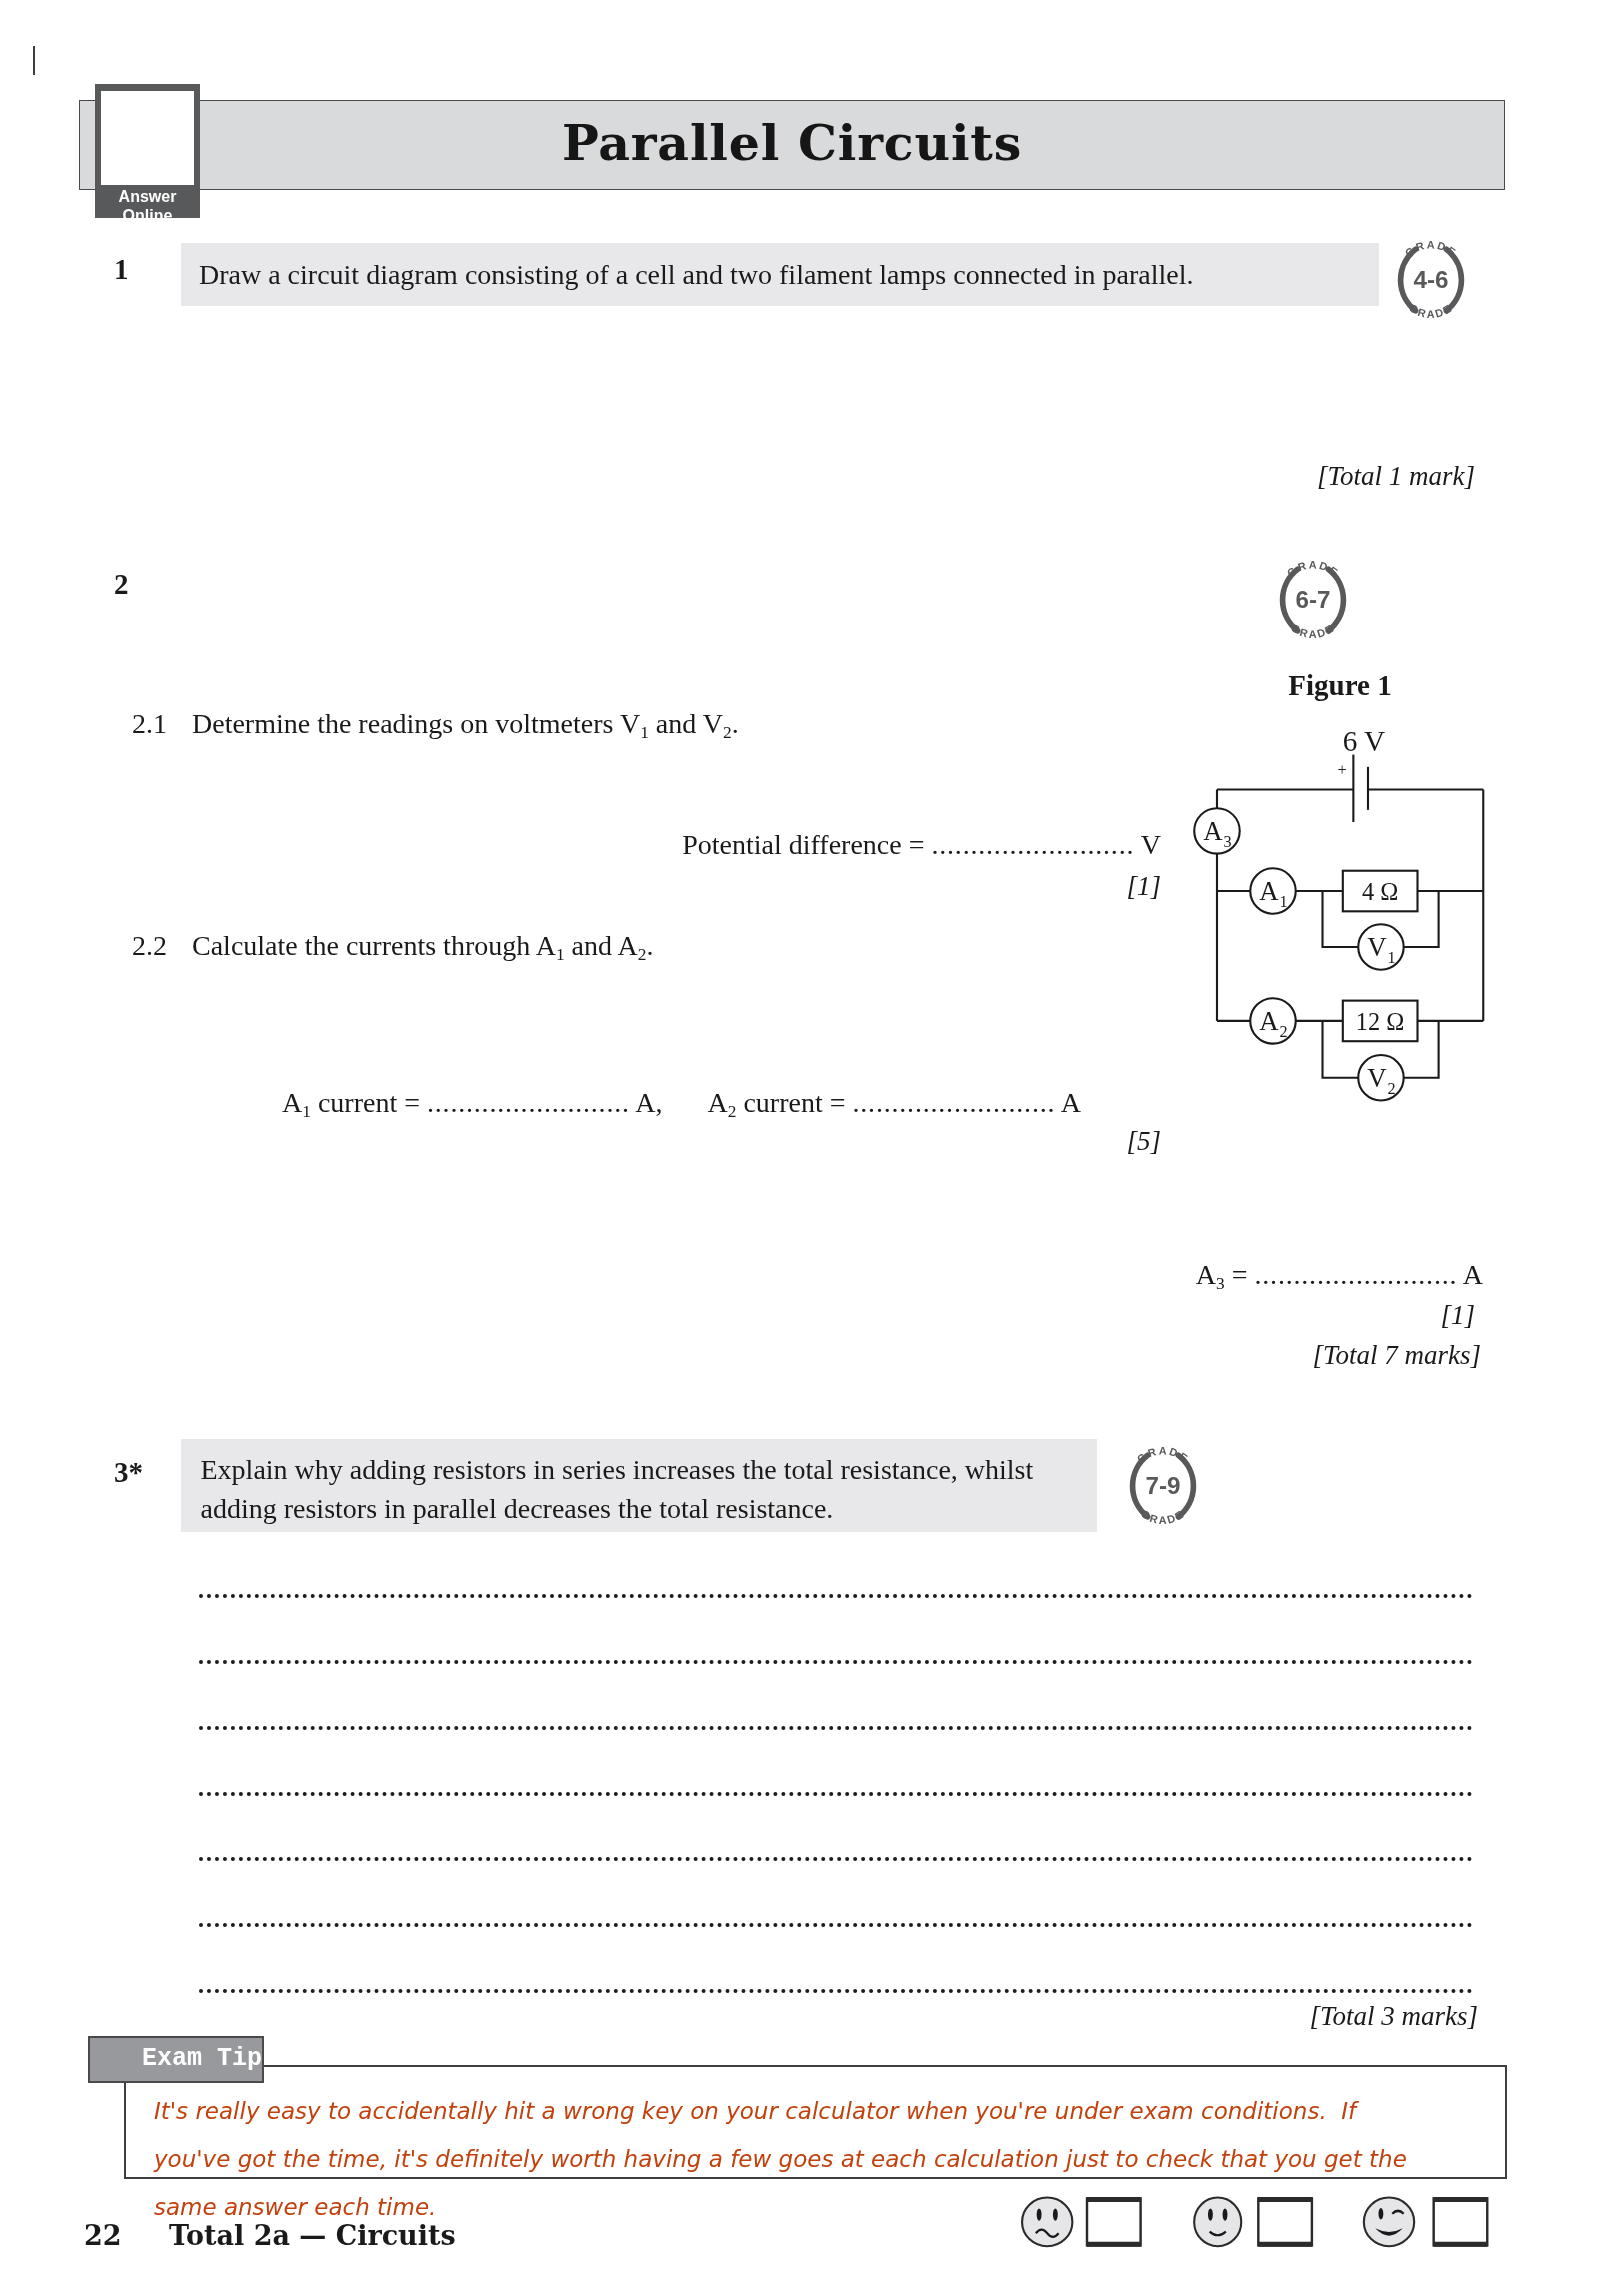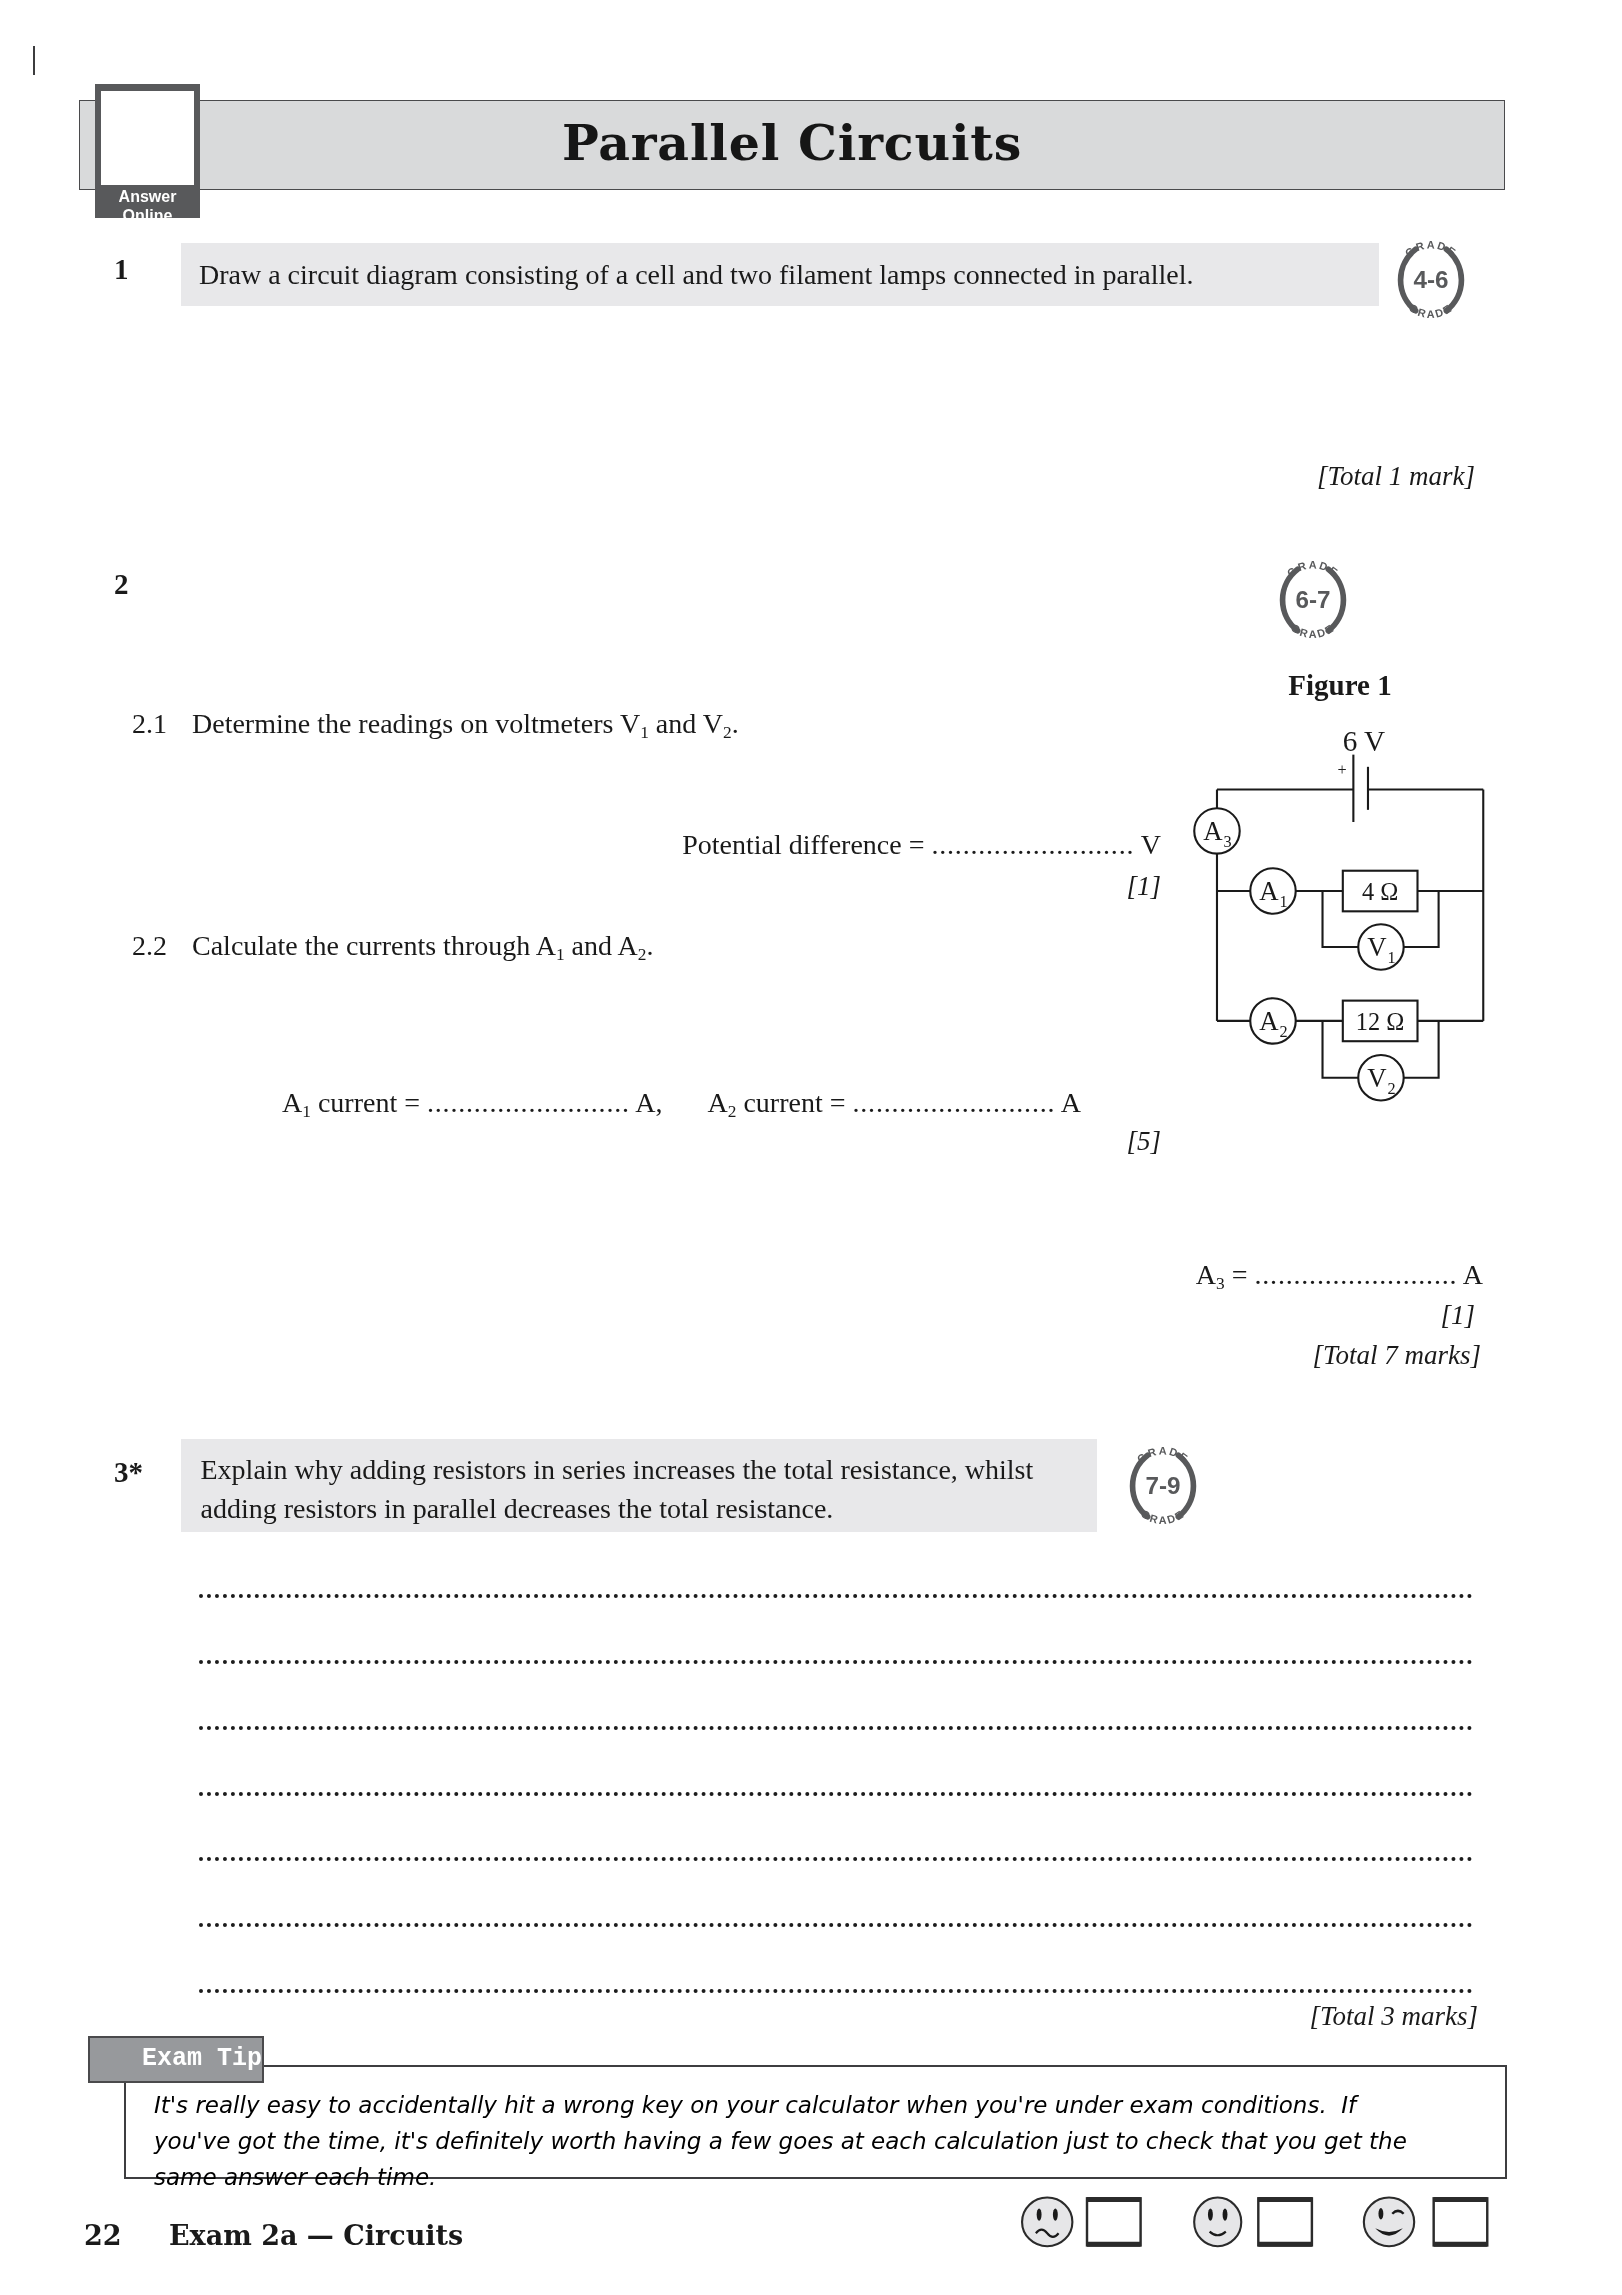--- a/index.html
+++ b/index.html
@@ -48,21 +48,21 @@
 
   
   #examtip-label{left:88px;top:2036px;width:176px;height:47px;background:#97999c;
                  border:2.4px solid #4a4a4c;box-sizing:border-box;z-index:4;
                  text-align:right;line-height:42px;font-family:Liberation Mono, monospace;
                  font-weight:bold;font-size:25px;color:#ffffff;}
   #tipbox{left:124px;top:2065px;width:1383px;height:114px;background:#ffffff;
           border:2.4px solid #3e3e40;box-sizing:border-box;}
   #tiptext{position:absolute;left:28px;top:19.5px;width:1274px;
            font-family:"DejaVu Sans",sans-serif;font-style:italic;font-size:23px;
-           line-height:36px;color:#000000;white-space:pre-wrap;}
+           line-height:48px;color:#c2410c;white-space:pre-wrap;}
 
   
   .footer-slab{font-family:"DejaVu Serif",serif;font-weight:bold;font-size:27px;}
   .right-align{text-align:right;}
 </style>
 </head>
 <body>
 
 <div id="page">
 
@@ -206,21 +206,21 @@
   <div class="abs ansline" style="top:1984px;"></div>
 
   <div class="abs mark right-align" style="right:145px;top:2001px;">[Total 3 marks]</div>
 
   <div class="abs" id="examtip-label">Exam Tip</div>
   <div class="abs" id="tipbox">
     <div id="tiptext">It's really easy to accidentally hit a wrong key on your calculator when you're under exam conditions.  If you've got the time, it's definitely worth having a few goes at each calculation just to check that you get the same answer each time.</div>
   </div>
 
   <div class="abs footer-slab" style="left:84px;top:2220px;">22</div>
-  <div class="abs footer-slab" style="left:169px;top:2220px;">Exam 2a — Circuits</div>
+  <div class="abs footer-slab" style="left:169px;top:2220px;">Total 2a — Circuits</div>
 
   <svg class="abs" style="left:1018px;top:2191px;" width="479" height="65" viewBox="0 0 590 80">
 
     <ellipse cx="36" cy="38" rx="31" ry="30" fill="#e6e6e8" stroke="#2b2b2b" stroke-width="2.6"></ellipse>
     <ellipse cx="26" cy="29" rx="3" ry="7.5" fill="#1a1a1a"></ellipse>
     <ellipse cx="46" cy="29" rx="3" ry="7.5" fill="#1a1a1a"></ellipse>
     <path d="M 22 52 q 7 -9 14 0 q 7 9 14 0" fill="none" stroke="#1a1a1a" stroke-width="2.6"></path>
     <rect x="85" y="9" width="66" height="58" fill="#ffffff" stroke="#2b2b2b" stroke-width="3"></rect>
     <path d="M 85 10.5 H 151 M 85 65.5 H 151" stroke="#2b2b2b" stroke-width="6"></path>
 

